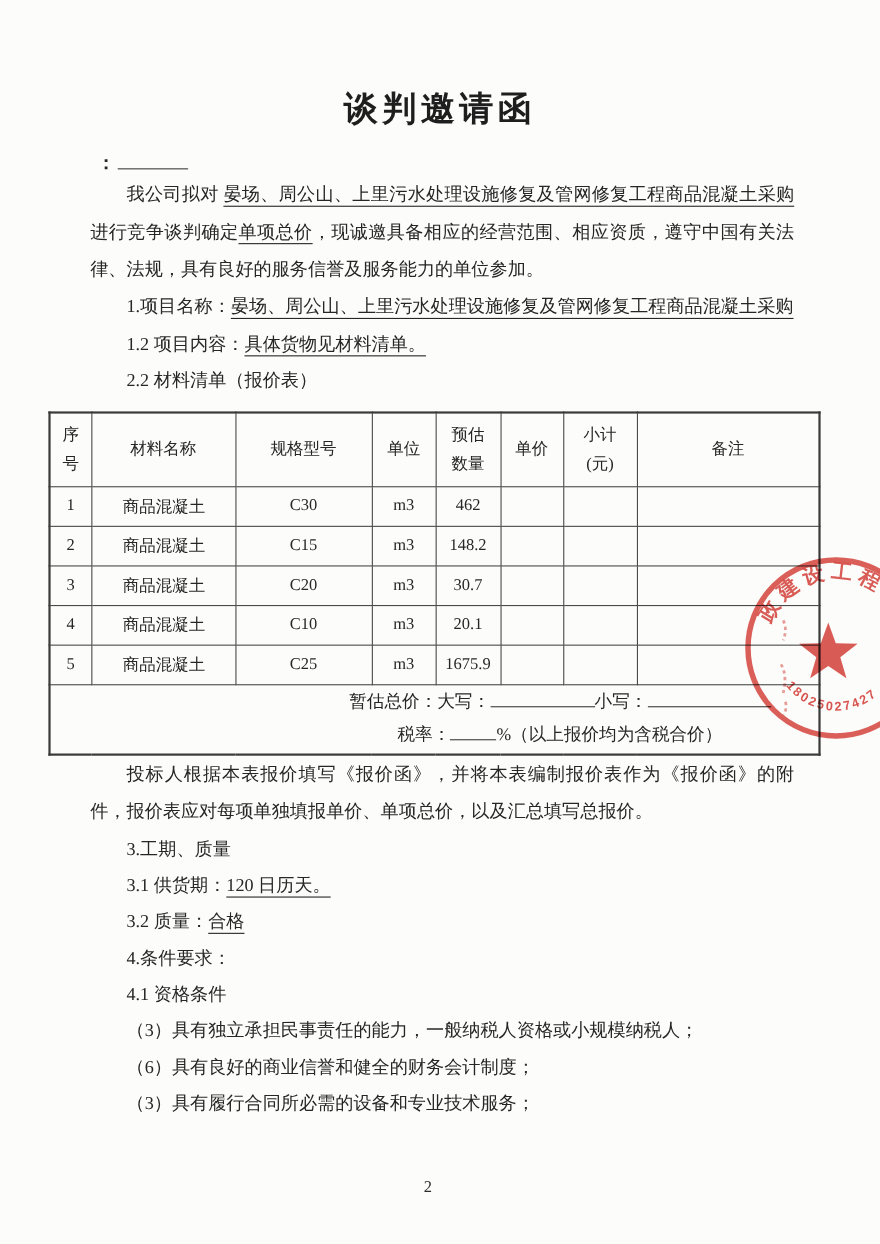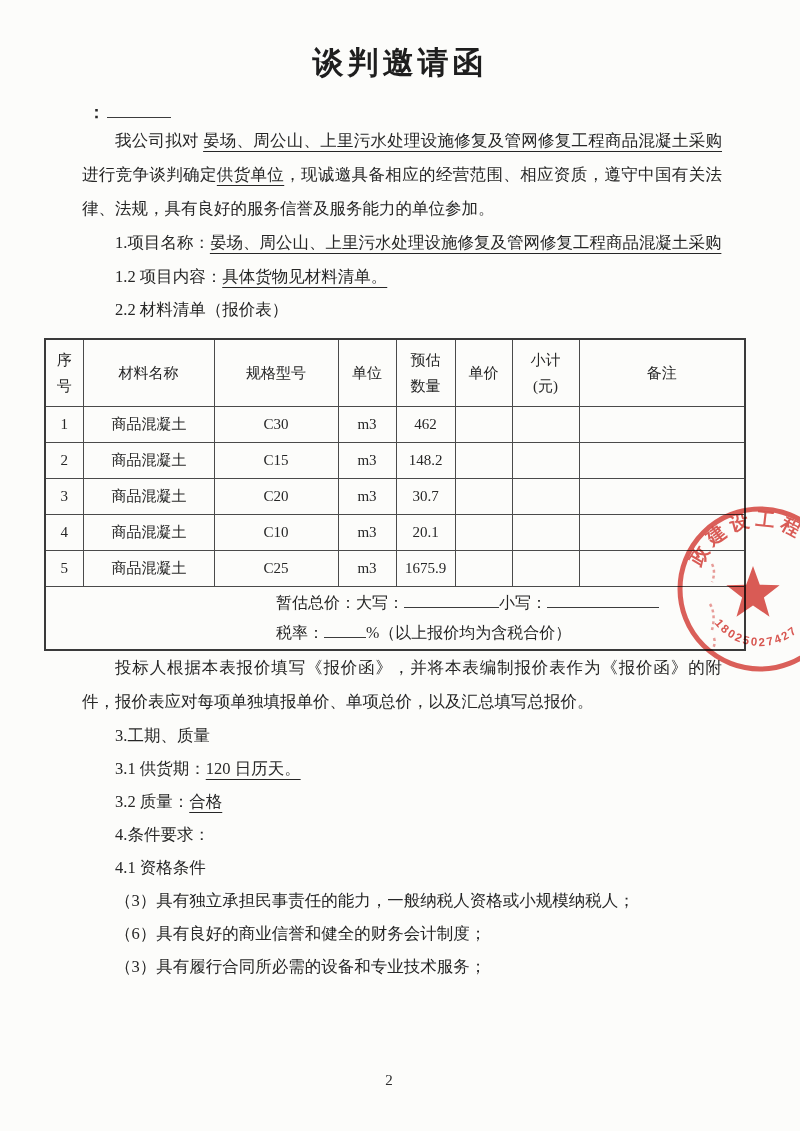--- a/index.html
+++ b/index.html
@@ -6,21 +6,21 @@
   .page{
     position:relative;
     width:800px;height:1131px;
     background:#fcfcfa;
     overflow:hidden;
     color:#262626;
     font-family:"Liberation Serif","DejaVu Serif",serif;
   }
   
   .doc-title{
-    margin:0;padding-top:42px;
+    margin:0;padding-top:78px;
     text-align:center;
     font-family:"Liberation Sans","DejaVu Sans",sans-serif;
     font-size:31px;font-weight:700;letter-spacing:4px;
     color:#1e1e1e;
   }
   .salutation{margin:16px 0 0 88px;font-size:17px;font-weight:700;}
   .salutation .blank{margin-left:2px;}
   p.body{
     margin:0 78px 0 82px;
     font-size:16.5px;line-height:34px;
@@ -49,21 +49,21 @@
     text-align:center;vertical-align:middle;
     padding:0 2px;
     overflow:hidden;
   }
   table.price th{
     font-weight:400;white-space:pre-line;
     height:66px;line-height:26px;
   }
   table.price tbody td{height:35px;}
   table.price td.cell-left{text-align:left;padding-left:28px;}
-  table.price tfoot td{height:62px;border:none;text-align:left;}
+  table.price tfoot td{height:62px;border:none;text-align:center;}
   .foot-line{padding-left:228px;font-size:16px;line-height:30px;}
   
   .stamp{
     position:absolute;left:640px;top:472px;
     width:200px;height:235px;
     pointer-events:none;
     mix-blend-mode:multiply;
     opacity:.93;
   }
   
@@ -77,21 +77,21 @@
 
 <div class="page">
 
   <h1 class="doc-title">谈判邀请函</h1>
 
   <div class="salutation">
     <span>：</span><span class="blank w64"></span>
   </div>
 
   <p class="body indent mt10">
-    <span>我公司拟对 </span><u class="fill">晏场、周公山、上里污水处理设施修复及管网修复工程商品混凝土采购</u><span> 进行竞争谈判确定</span><u class="fill">供货单位</u><span>，现诚邀具备相应的经营范围、相应资质，遵守中国有关法律、法规，具有良好的服务信誉及服务能力的单位参加。</span>
+    <span>我公司拟对 </span><u class="fill">晏场、周公山、上里污水处理设施修复及管网修复工程商品混凝土采购</u><span> 进行竞争谈判确定</span><u class="fill">单项总价</u><span>，现诚邀具备相应的经营范围、相应资质，遵守中国有关法律、法规，具有良好的服务信誉及服务能力的单位参加。</span>
   </p>
 
   <p class="body indent mt4">
     <span>1.项目名称：</span><u class="fill">晏场、周公山、上里污水处理设施修复及管网修复工程商品混凝土采购</u>
   </p>
 
   <div class="line-item">
     <span>1.2 项目内容：</span><u class="fill">具体货物见材料清单。</u>
   </div>
 

